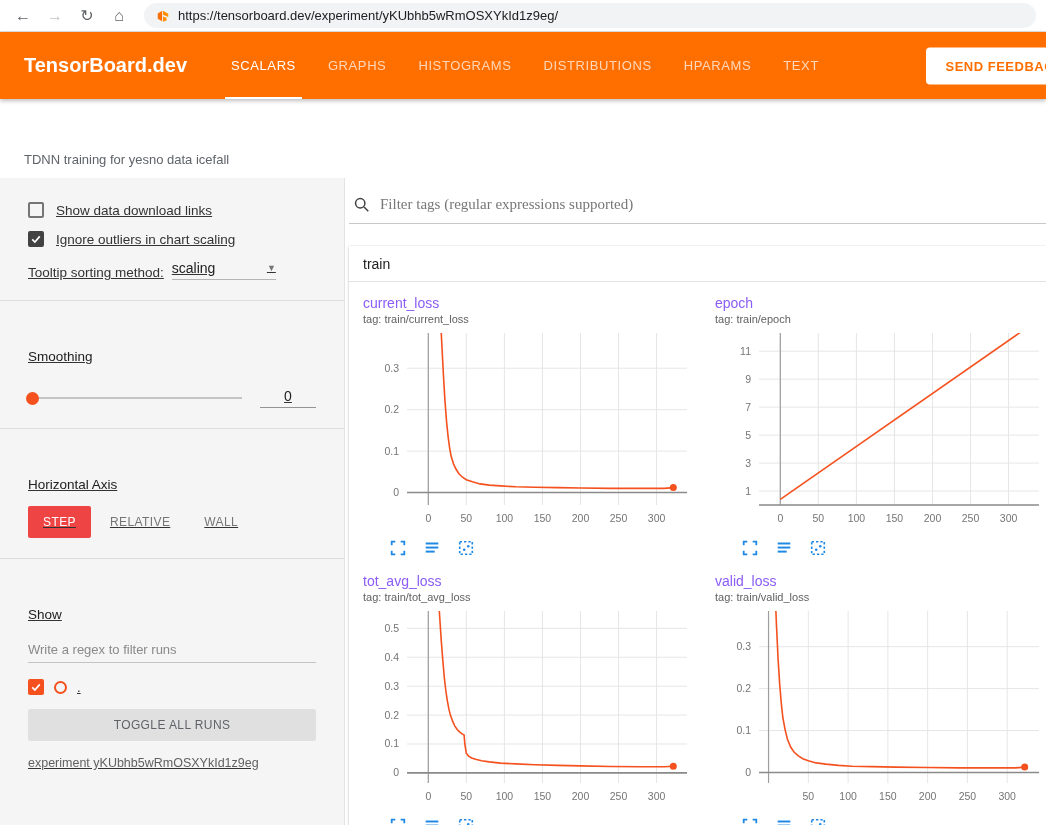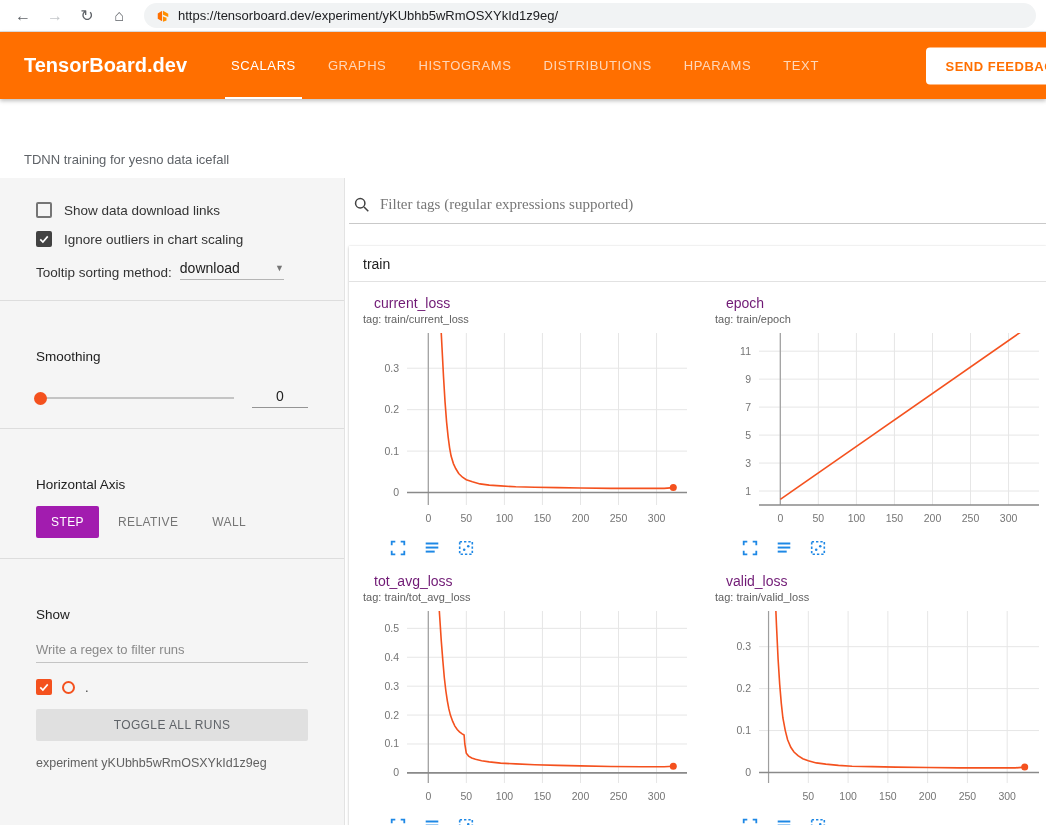--- a/index.html
+++ b/index.html
@@ -32,21 +32,21 @@
 
   
   .exp-bar { height:79px; background:#fff; display:flex; align-items:flex-end;
     padding:0 0 11px 24px; color:#5f6368; font-size:13px; }
 
   
   .content { display:flex; height:647px; }
 
   .sidebar { width:345px; min-width:345px; background:#f5f5f5;
     border-right:1px solid #e3e3e3; padding-top:24px; color:#333; font-size:13.5px; }
-  .side-section { padding:0 36px; }
+  .side-section { padding:0 28px;text-decoration:underline; }
   .check-row { display:flex; align-items:center; gap:12px; margin-bottom:13px; }
   .checkbox { width:16px; height:16px; min-width:16px; border:2px solid #757575;
     border-radius:2px; display:flex; align-items:center; justify-content:center;
     background:transparent; cursor:pointer; }
   .checkbox.checked-dark { background:#424242; border-color:#424242; }
   .checkbox.checked-orange { background:#f4511e; border-color:#f4511e; }
   .tooltip-row { display:flex; align-items:flex-end; gap:8px; margin-top:12px; }
   .dropdown { min-width:104px; border-bottom:1px solid #b5b5b5; display:flex;
     justify-content:space-between; align-items:center; padding-bottom:3px;
     font-size:14px; color:#212121; cursor:pointer; }
@@ -55,21 +55,21 @@
   .section-label { font-size:13.5px; color:#212121;margin-top:48px; }
   .slider-row { display:flex; align-items:center; gap:18px; margin-top:24px; }
   .slider-track { flex:1; height:2px; background:#c4c4c4; position:relative; cursor:pointer; }
   .slider-thumb { position:absolute; left:-2px; top:-5.5px; width:13px; height:13px;
     border-radius:50%; background:#f4511e; cursor:pointer; }
   .slider-value { width:56px; text-align:center; border-bottom:1px solid #949494;
     padding-bottom:3px; font-size:14px; color:#212121; }
   .btn-row { display:flex; gap:4px; margin-top:14px; }
   .axis-btn { padding:9px 15px; font-size:12px; letter-spacing:.4px; color:#757575;
     border:none; background:transparent; cursor:pointer; font-family:"Liberation Sans",sans-serif; }
-  .axis-btn.active { background:#a21caf; color:#fff; border-radius:2px; }
+  .axis-btn.active { background:#ef4444; color:#fff; border-radius:2px; }
   .regex-input { border:none; border-bottom:1px solid #c4c4c4; background:transparent;
     width:100%; font-size:13px; padding:6px 0 5px 0; color:#212121; outline:none;
     margin-top:14px; font-family:"Liberation Sans",sans-serif; }
   .regex-input::placeholder { color:#8a8a8a; }
   .run-row { display:flex; align-items:center; gap:10px; margin-top:16px; }
   .run-color-circle { width:13px; height:13px; border-radius:50%; border:2px solid #f4511e; }
   .run-name { font-size:13px; color:#424242; }
   .toggle-all-btn { margin-top:14px; width:100%; background:#e0e0e0; padding:9px 0;
     text-align:center; font-size:12px; letter-spacing:.4px; color:#5f6368; border:none;
     border-radius:2px; cursor:pointer; font-family:"Liberation Sans",sans-serif; }
@@ -80,21 +80,21 @@
   .filter-row { display:flex; align-items:center; gap:10px;
     border-bottom:1px solid #c9c9c9; padding:6px 2px 10px 4px; }
   .filter-input { border:none; outline:none; background:transparent; flex:1;
     font-size:15px; color:#212121; font-family:Liberation Serif, serif; }
   .filter-input::placeholder { color:#777; }
   .card { margin-top:22px; background:#fff; box-shadow:0 1px 3px rgba(0,0,0,0.2),0 0 1px rgba(0,0,0,0.15); }
   .card-header { height:36px; display:flex; align-items:center; padding-left:14px;
     font-size:14px; color:#212121; border-bottom:1px solid #e2e2e2; cursor:pointer; }
   .charts-grid { display:grid; grid-template-columns:342px 342px; gap:16px 10px;
     padding:13px 0 0 14px; }
-  .chart-title { font-size:14px; color:#701a75;margin-left:11px; }
+  .chart-title { font-size:14px; color:#8b5cf6; }
   .chart-tag { font-size:11px; color:#616161; margin:2px 0 4px 0; }
   .chart-toolbar { display:flex; gap:16px; margin:4px 0 0 26px; }
   .chart-toolbar .tool { cursor:pointer; display:flex; }
   svg text { font-family:"Liberation Sans",sans-serif; }
 </style>
 </head>
 <body>
 
 <div class="browser-bar">
   <span class="nav-icon">←</span>
@@ -140,21 +140,21 @@
         <span class="checkbox checked-dark">
           <svg width="12" height="12" viewBox="0 0 16 16">
             <path d="M3 8.5 L6.5 12 L13 4.5" stroke="#fff" stroke-width="2.2" fill="none"></path>
           </svg>
         </span>
         <span>Ignore outliers in chart scaling</span>
       </div>
       <div class="tooltip-row">
         <span>Tooltip sorting method:</span>
         <span class="dropdown">
-          <span>download</span>
+          <span>scaling</span>
           <span class="dd-arrow">▼</span>
         </span>
       </div>
     </div>
 
     <hr class="divider">
 
     <div class="side-section">
       <div class="section-label">Smoothing</div>
       <div class="slider-row">

